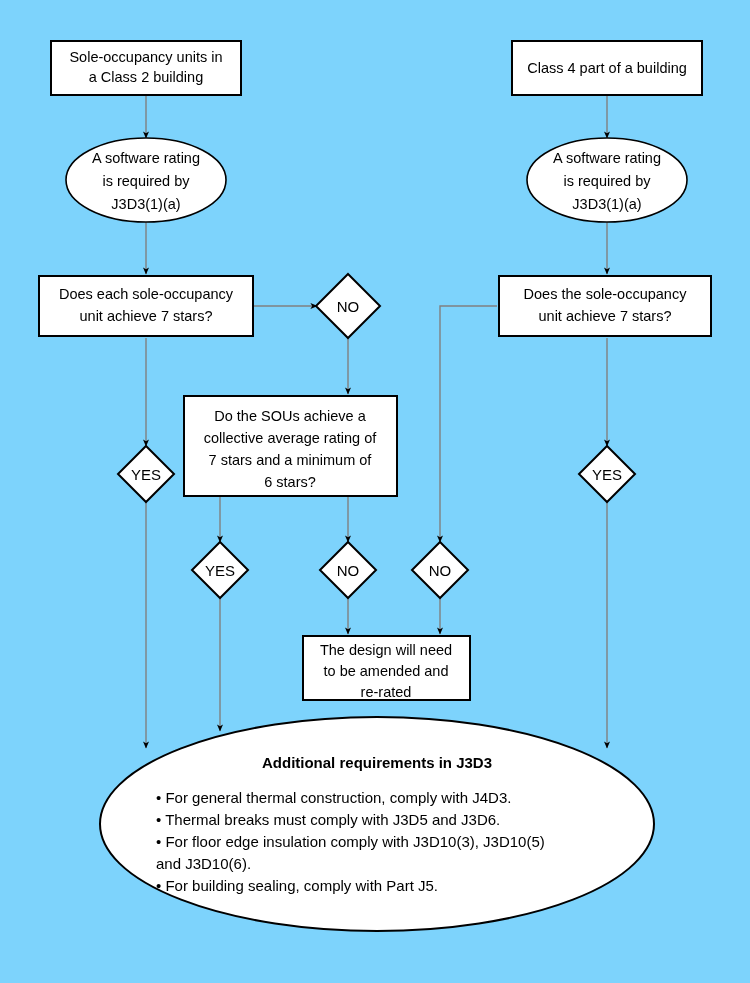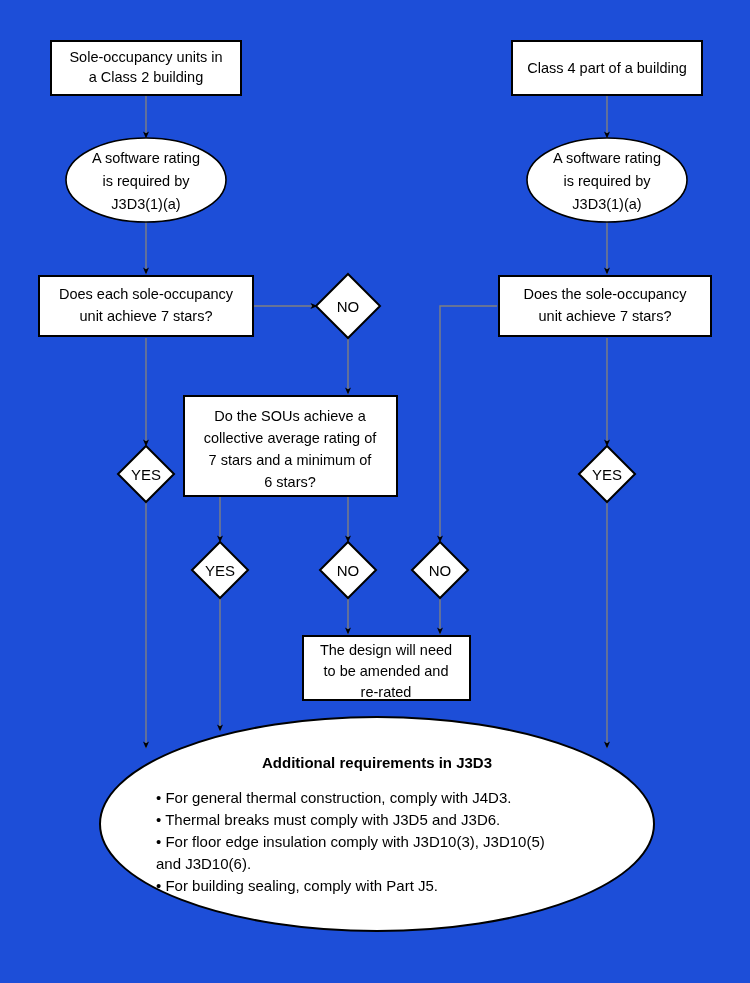--- a/index.html
+++ b/index.html
@@ -4,21 +4,21 @@
 <style>
   html, body {
     margin: 0;
     padding: 0;
     background: #ffffff;
   }
   #canvas {
     position: relative;
     width: 750px;
     height: 983px;
-    background: #1d4ed8;
+    background: #7dd3fc;
     font-family: "Liberation Sans", sans-serif;
   }
   svg.flow {
     position: absolute;
     top: 0; left: 0;
     width: 750px;
     height: 983px;
   }
   .node-shape {
     fill: #ffffff;

